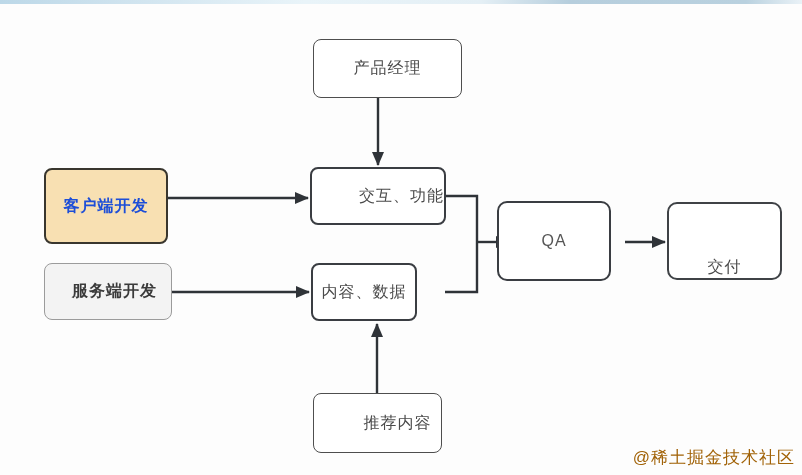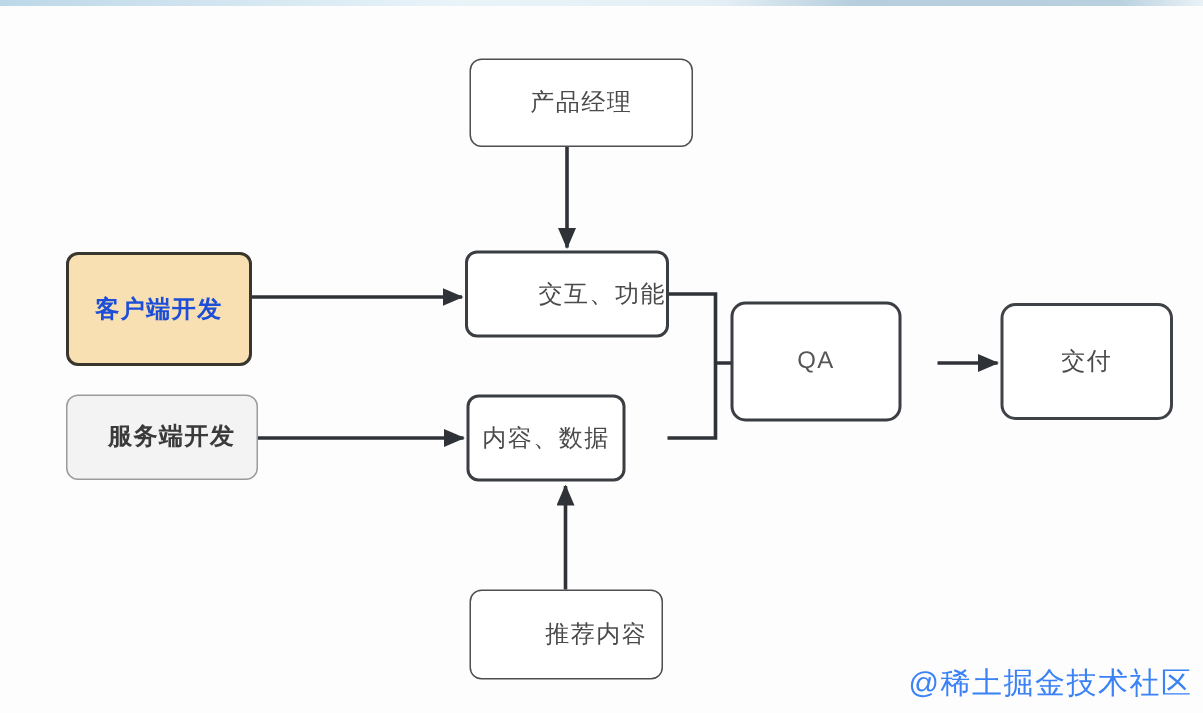--- a/index.html
+++ b/index.html
@@ -18,30 +18,30 @@
     position:absolute;display:flex;align-items:center;justify-content:center;
     background:#ffffff;border-radius:8px;
     color:#4a4a4a;font-size:16px;letter-spacing:1px;white-space:nowrap;
     box-sizing:border-box;
   }
   #node-product-manager{left:313px;top:39px;width:149px;height:59px;border:1.6px solid #4e4e4e;font-family:Liberation Serif, serif;}
   #node-client-dev{left:44px;top:168px;width:124px;height:76px;background:#f8e0b2;border:2.2px solid #39362e;font-weight:bold;color:#1d4ed8;}
   #node-server-dev{left:44px;top:263px;width:128px;height:57px;background:#f3f3f3;border:1.6px solid #9b9b9b;font-weight:bold;color:#3a3a3a;padding-left:13px;}
   #node-interaction{left:310px;top:167px;width:136px;height:58px;border:2.4px solid #3a3d42;justify-content:flex-end;}
   #node-content-data{left:311px;top:263px;width:106px;height:58px;border:2.4px solid #3a3d42;}
-  #node-qa{left:487px;top:201px;width:114px;height:80px;border:2.4px solid #3a3d42;border-radius:10px;color:#565656;}
-  #node-delivery{left:667px;top:202px;width:115px;height:78px;border:2px solid #3f4246;border-radius:10px;}
+  #node-qa{left:497px;top:201px;width:114px;height:80px;border:2.4px solid #3a3d42;border-radius:10px;color:#565656;}
+  #node-delivery{left:667px;top:202px;width:115px;height:78px;border:2px solid #3f4246;border-radius:10px;align-items:flex-end;}
   #node-recommend{left:313px;top:393px;width:129px;height:60px;border:1.6px solid #4e4e4e;padding-left:40px;}
 
   .edges-svg{position:absolute;left:0;top:0;width:802px;height:475px;pointer-events:none;}
   .edge{stroke:#2f3338;stroke-width:2.4;fill:none;}
 
   .watermark{
     position:absolute;right:7px;bottom:6px;
-    color:#3b82f6;font-size:20px;letter-spacing:1px;margin-left:20px;
+    color:#a16207;font-size:17px;letter-spacing:1px;margin-left:20px;
   }
 </style>
 </head>
 <body>
 
 <div class="top-strip"></div>
 
 <svg class="edges-svg" viewBox="0 0 802 475">
   <defs>
     <marker id="arrow" markerUnits="userSpaceOnUse" markerWidth="15" markerHeight="13" refX="13" refY="6" orient="auto">

